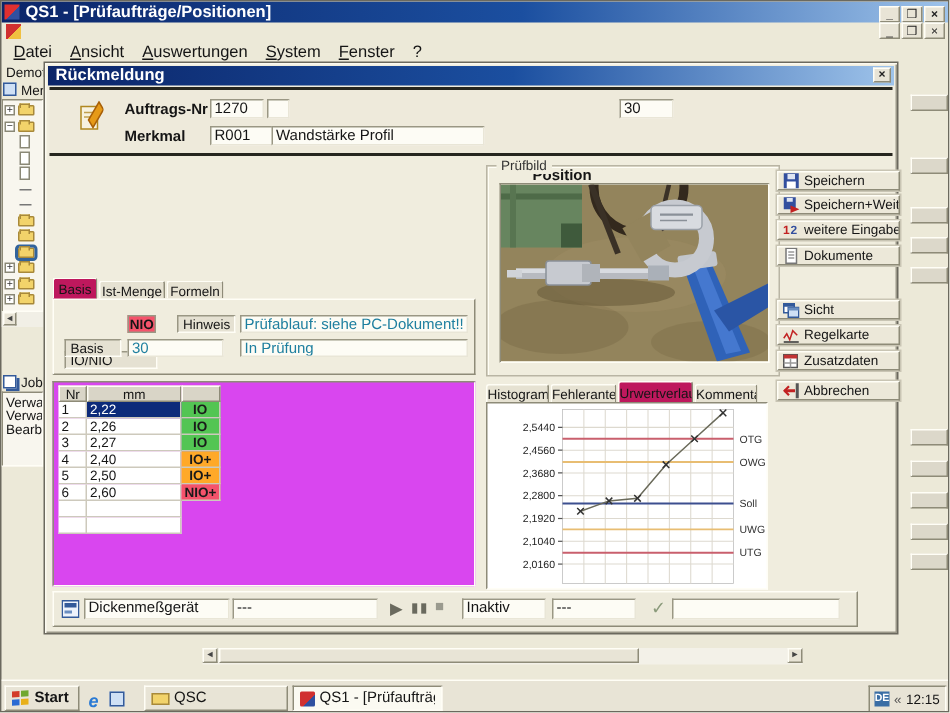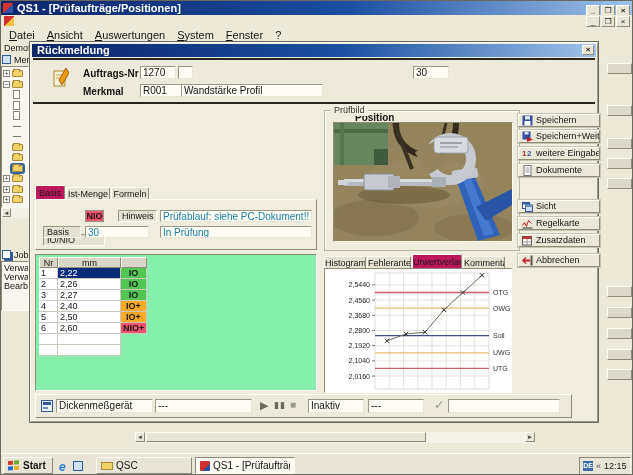--- a/index.html
+++ b/index.html
@@ -224,21 +224,21 @@
     <div class="tabpanel" style="left:5px;top:157px;width:282px;height:51px;">
       <span class="glabel" style="left:7px;top:22px;width:62px;height:12px;line-height:11px;margin-top:12px;">IO/NIO</span>
       <span class="abs" style="left:49px;top:10px;width:19px;height:12px;background:#f5536b;border:1px solid #9a9784;font-size:9px;line-height:11px;text-align:center;font-weight:bold;">NIO</span>
       <span class="glabel" style="left:82px;top:10px;width:39px;height:12px;line-height:11px;">Hinweis</span>
       <span class="field teal" style="left:124px;top:10px;width:152px;height:12px;">Prüfablauf: siehe PC-Dokument!!</span>
       <span class="glabel" style="left:7px;top:26px;width:38px;height:12px;line-height:11px;">Basis</span>
       <span class="field teal" style="left:49px;top:26px;width:64px;height:12px;">30</span>
       <span class="field teal" style="left:124px;top:26px;width:152px;height:12px;">In Prüfung</span>
     </div>
 
-    <div class="abs s" style="left:5px;top:212px;width:282px;height:137px;background:#86efac;">
+    <div class="abs s" style="left:5px;top:212px;width:282px;height:137px;background:#d946ef;">
         <span class="cell th" style="left: 3px; top: 2px; width: 19px; height: 11px;">Nr</span>
         <span class="cell th" style="left: 22px; top: 2px; width: 63px; height: 11px;">mm</span>
         <span class="cell th" style="left: 85px; top: 2px; width: 26px; height: 11px;"></span>
         <span class="cell" style="left: 3px; top: 13px; width: 19px; height: 11px;">1</span>
         <span class="cell tr selcell" style="left: 22px; top: 13px; width: 63px; height: 11px;">2,22</span>
         <span class="cell statuscell" style="left: 85px; top: 13px; width: 26px; height: 11px; background: rgb(83, 197, 83);">IO</span>
         <span class="cell" style="left: 3px; top: 24px; width: 19px; height: 11px;">2</span>
         <span class="cell tr" style="left: 22px; top: 24px; width: 63px; height: 11px;">2,26</span>
         <span class="cell statuscell" style="left: 85px; top: 24px; width: 26px; height: 11px; background: rgb(83, 197, 83);">IO</span>
         <span class="cell" style="left: 3px; top: 35px; width: 19px; height: 11px;">3</span>

